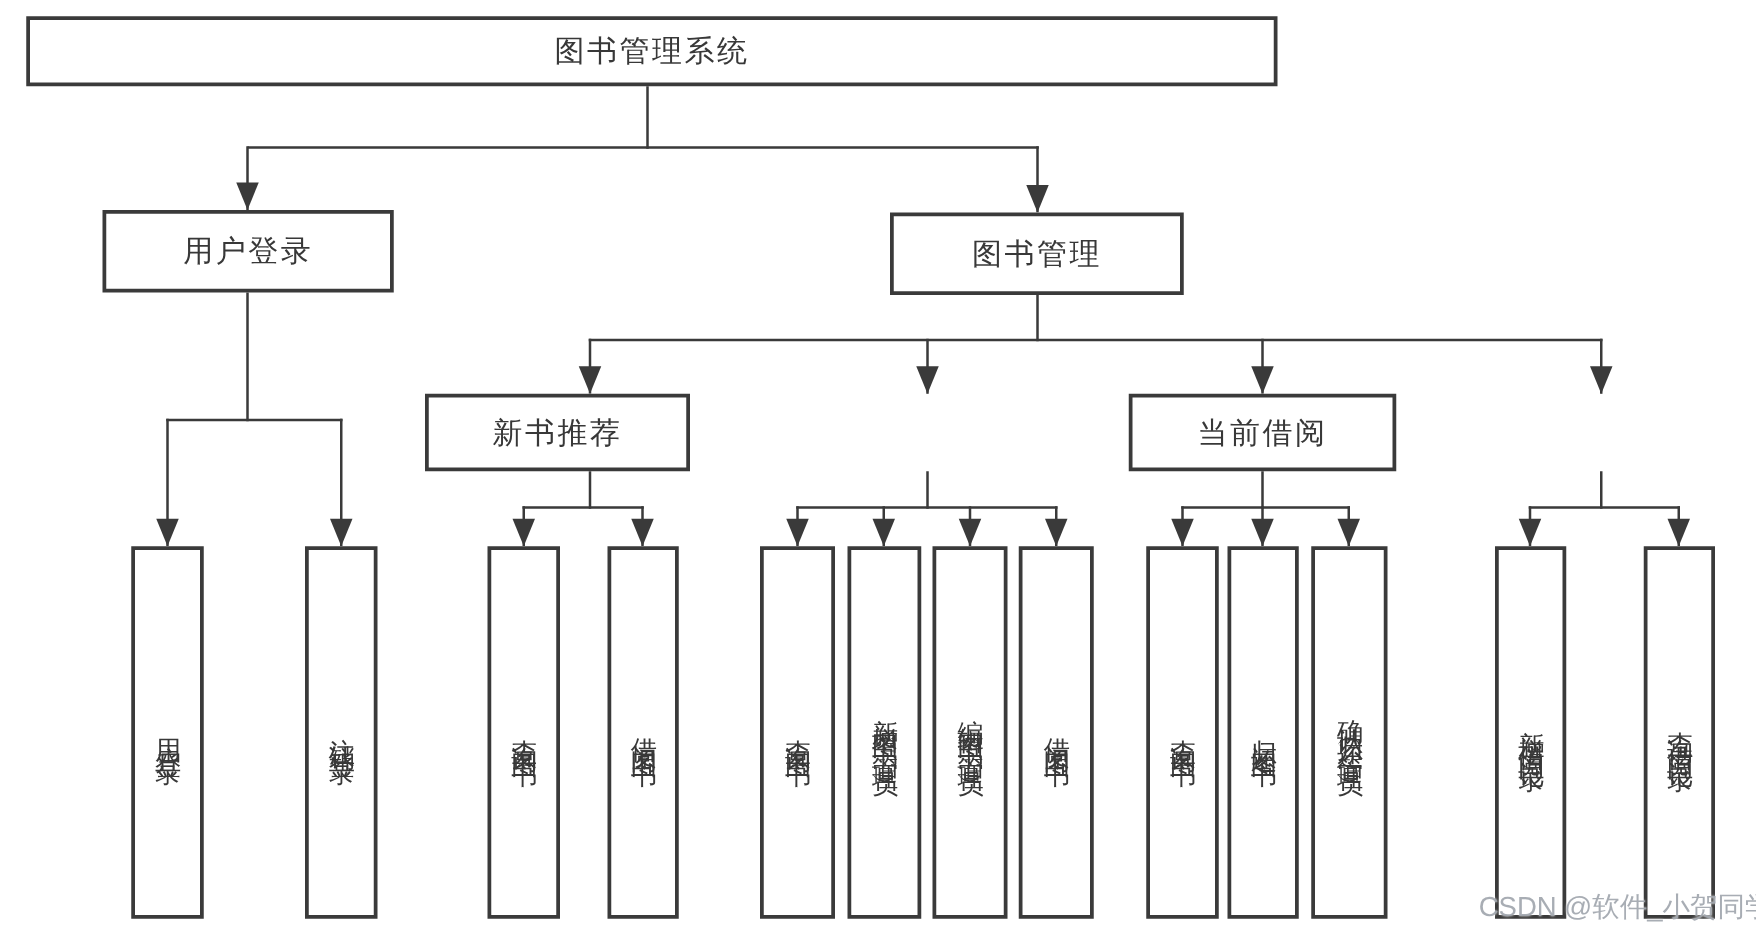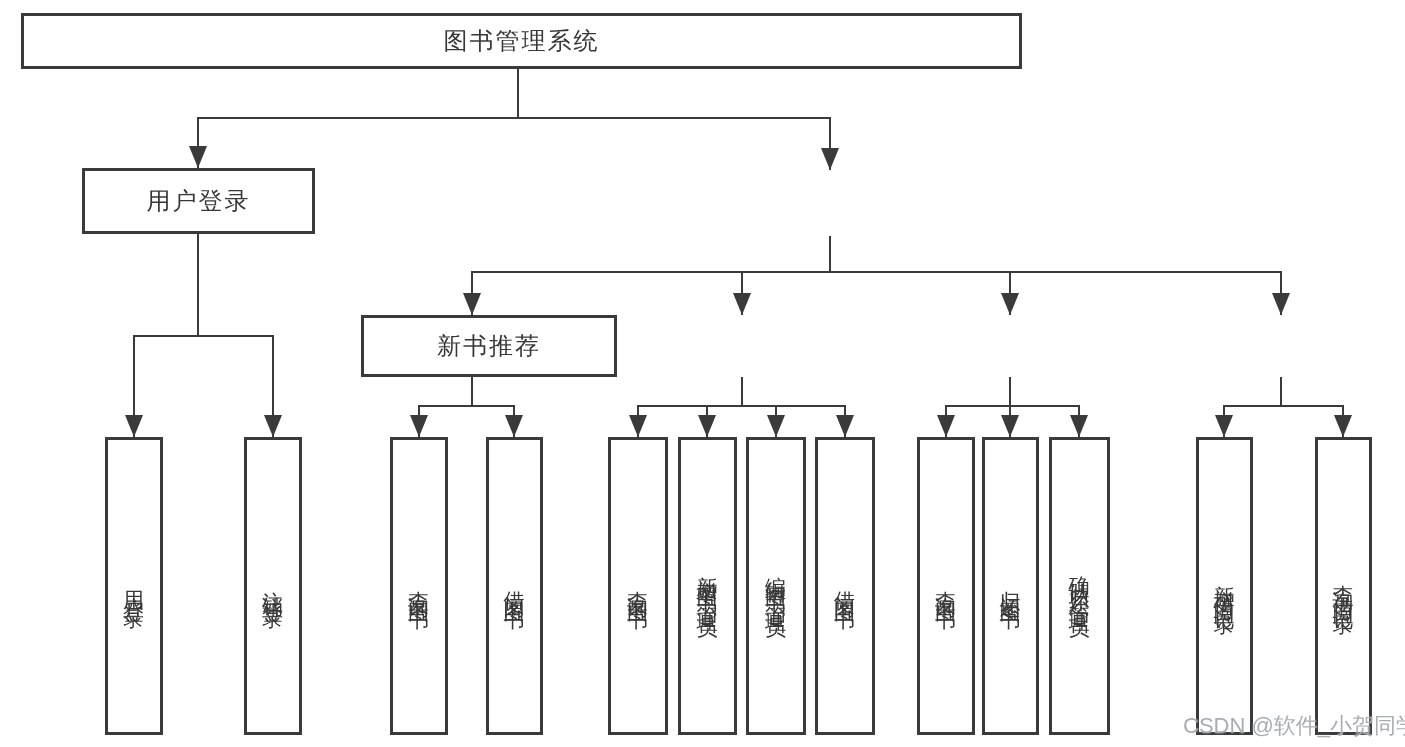--- a/index.html
+++ b/index.html
@@ -77,34 +77,36 @@
 <div id="canvas">
 
   <div class="box hbox" style="left:21px; top:13px; width:1001px; height:56px;">图书管理系统</div>
 
   <div class="vl" style="left:517px; top:69px; height:50px;"></div>
   <div class="hl" style="left:198px; top:117px; width:633px;"></div>
   <div class="arrow" style="left:197px; top:117px; height:51px;"></div>
   <div class="arrow" style="left:829px; top:117px; height:53px;"></div>
 
   <div class="box hbox" style="left:82px; top:168px; width:233px; height:66px;">用户登录</div>
+  <div class="box hbox" style="left:712px; top:170px; width:235px; height:66px;">图书管理</div>
 
   <div class="vl" style="left:197px; top:234px; height:103px;"></div>
   <div class="hl" style="left:133px; top:335px; width:141px;"></div>
   <div class="arrow" style="left:133px; top:335px; height:102px;"></div>
   <div class="arrow" style="left:272px; top:335px; height:102px;"></div>
 
   <div class="vl" style="left:829px; top:236px; height:37px;"></div>
   <div class="hl" style="left:471px; top:271px; width:811px;"></div>
   <div class="arrow" style="left:471px; top:271px; height:44px;"></div>
   <div class="arrow" style="left:741px; top:271px; height:44px;"></div>
   <div class="arrow" style="left:1009px; top:271px; height:44px;"></div>
   <div class="arrow" style="left:1280px; top:271px; height:44px;"></div>
 
-  <div class="box hbox" style="left:361px; top:315px; width:256px; height:62px;">新书推荐</div>
+  <div class="box hbox" style="left:340px; top:315px; width:212px; height:62px;">新书推荐</div>
+  <div class="box hbox" style="left:903px; top:315px; width:214px; height:62px;">当前借阅</div>
 
   <div class="vl" style="left:471px; top:377px; height:30px;"></div>
   <div class="hl" style="left:418px; top:405px; width:97px;"></div>
   <div class="arrow" style="left:418px; top:405px; height:32px;"></div>
   <div class="arrow" style="left:513px; top:405px; height:32px;"></div>
 
   <div class="vl" style="left:741px; top:377px; height:30px;"></div>
   <div class="hl" style="left:637px; top:405px; width:209px;"></div>
   <div class="arrow" style="left:637px; top:405px; height:32px;"></div>
   <div class="arrow" style="left:706px; top:405px; height:32px;"></div>

